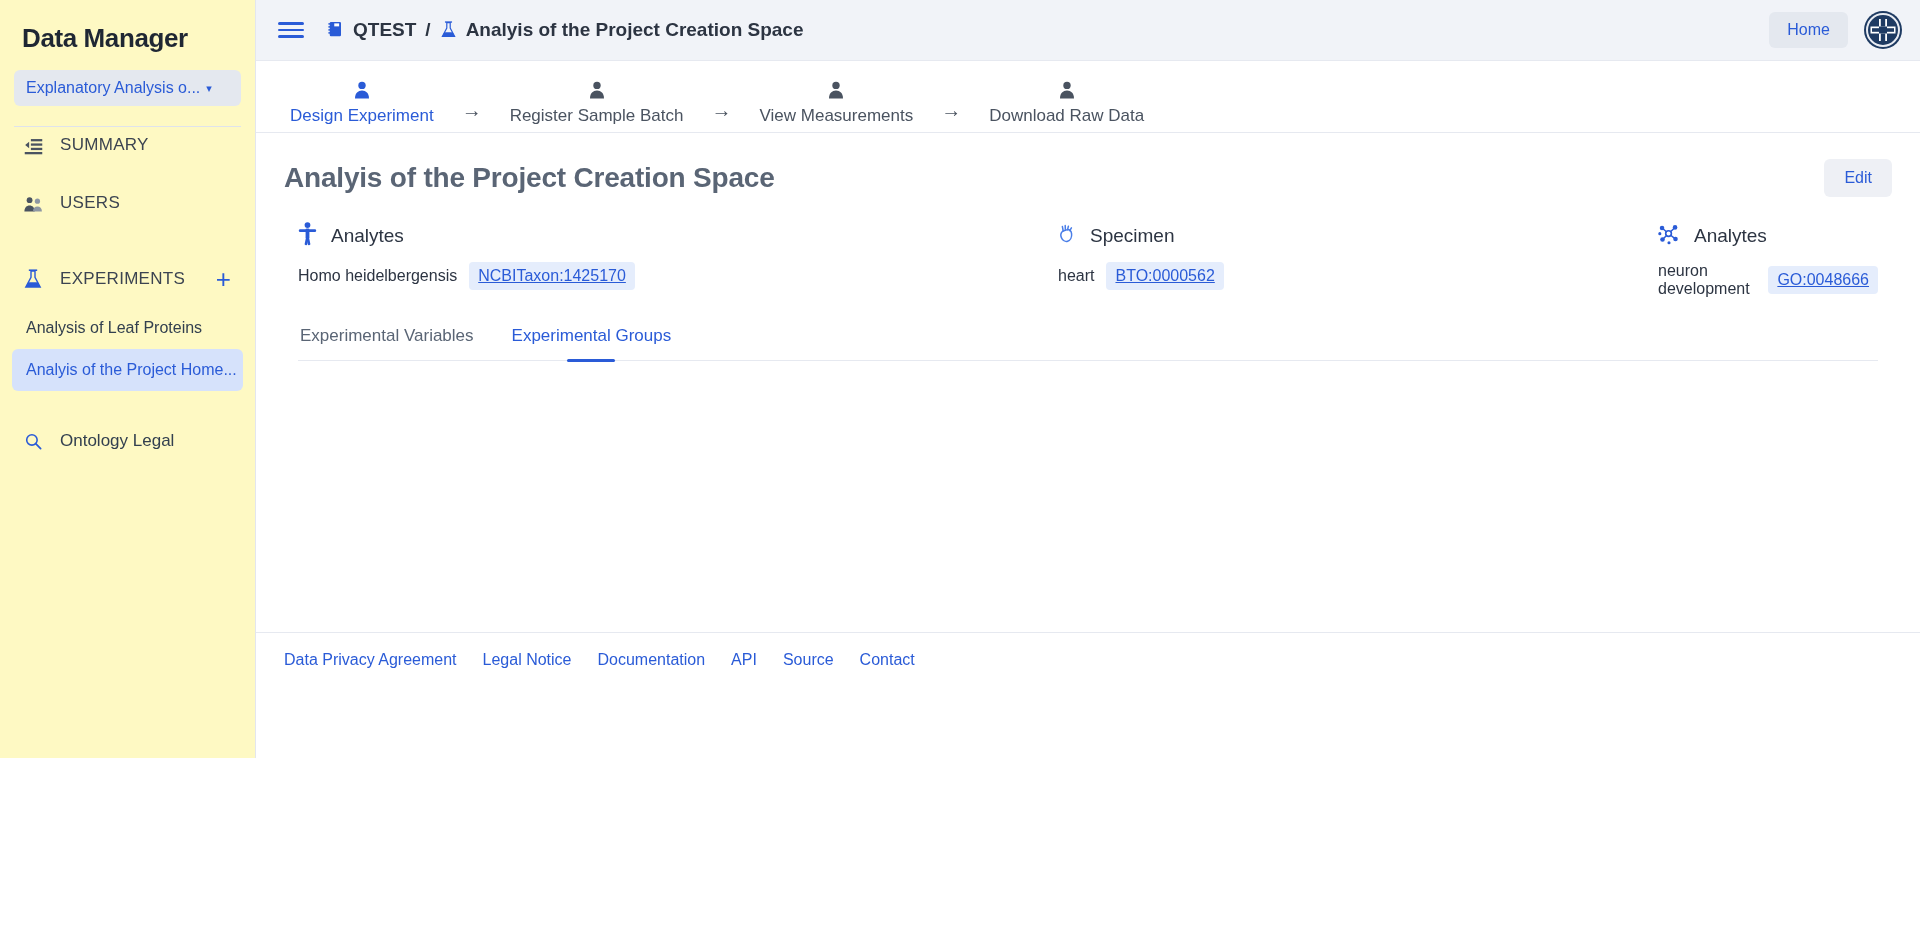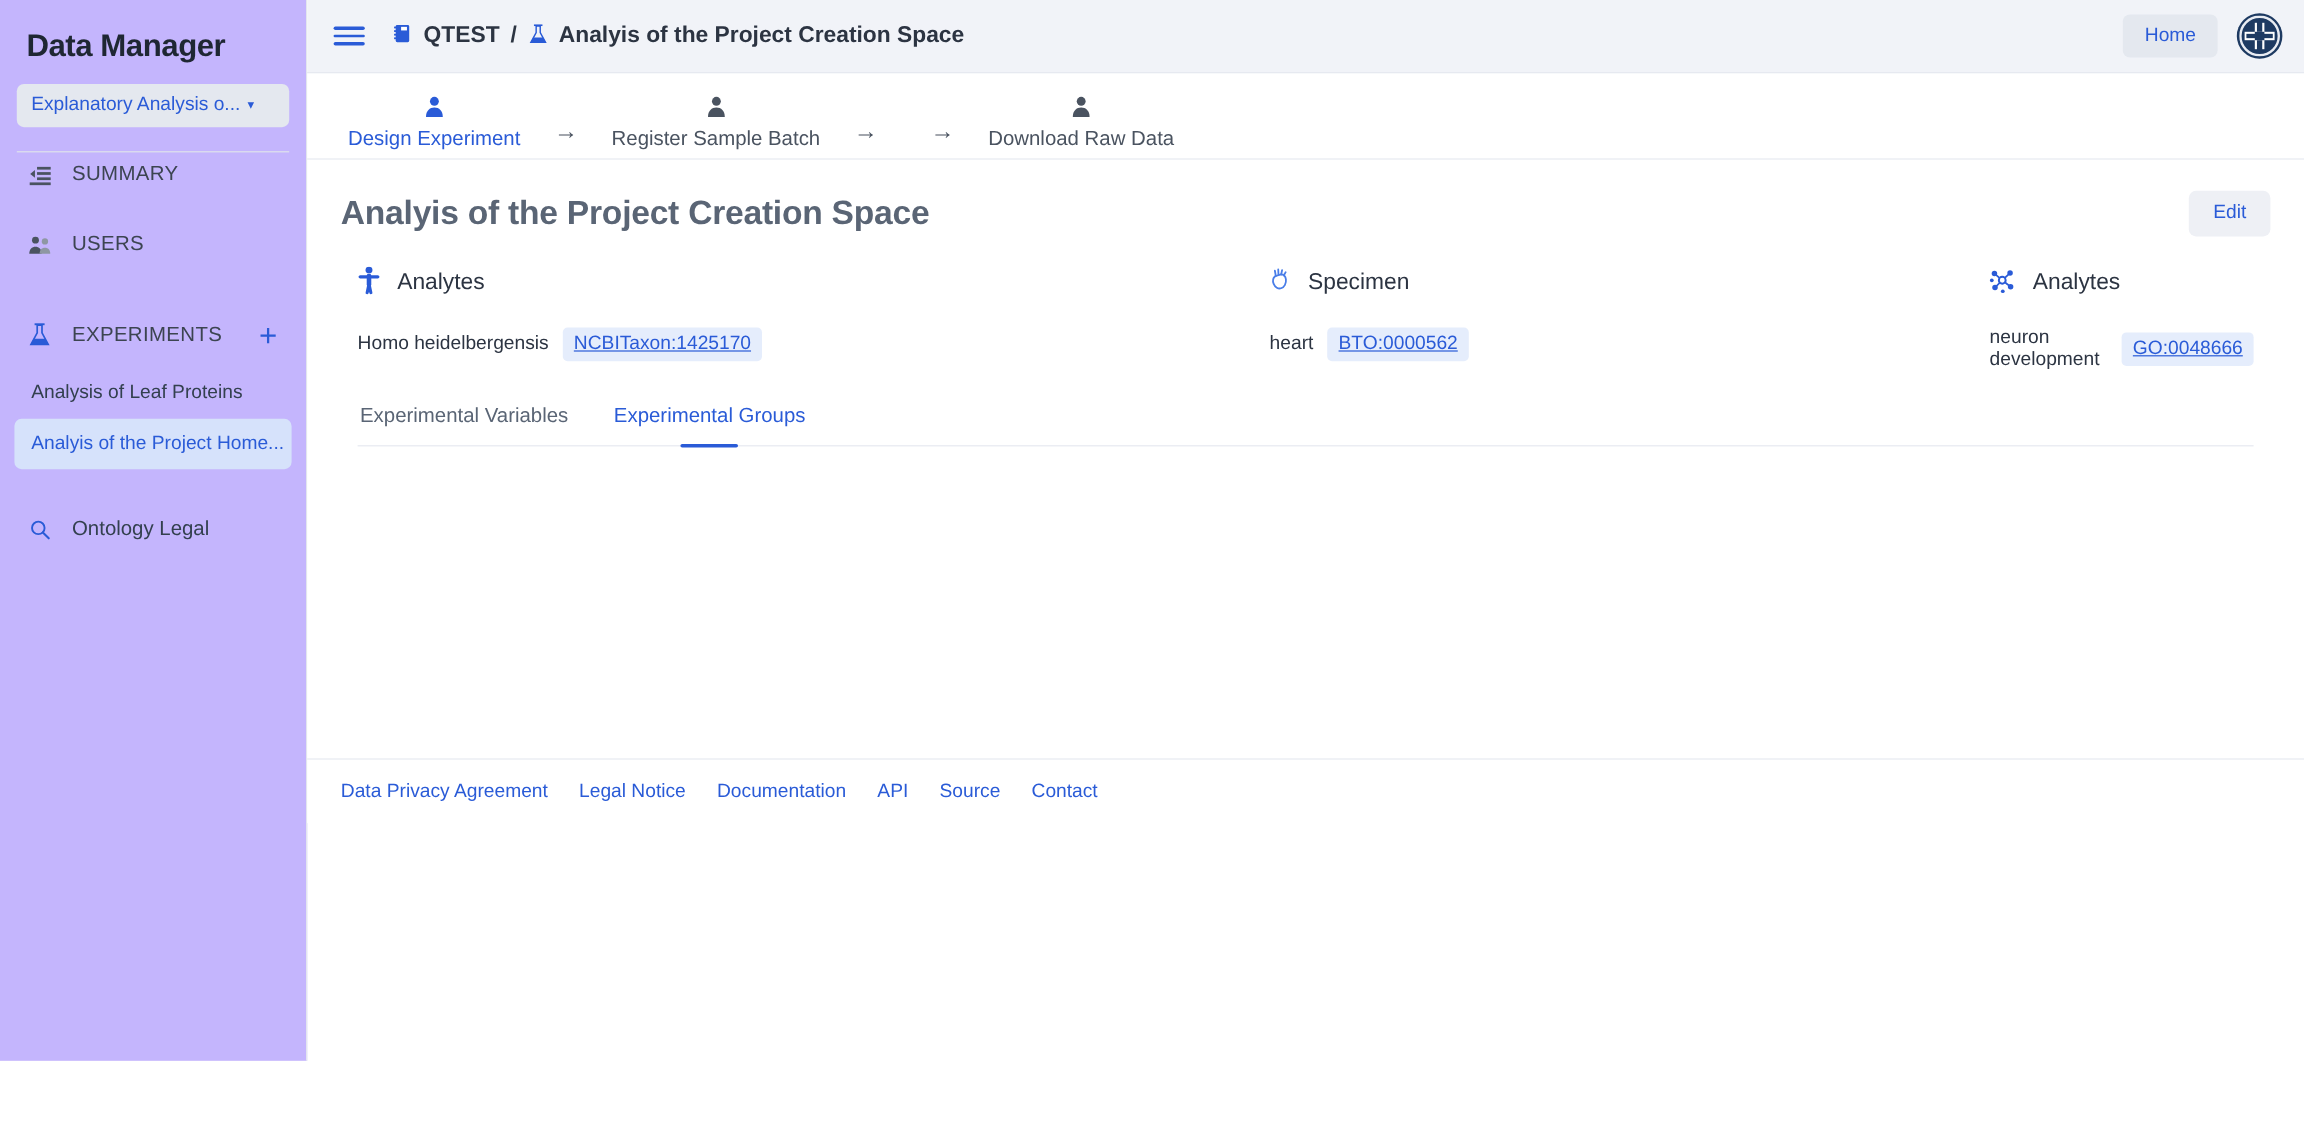--- a/index.html
+++ b/index.html
@@ -13,22 +13,22 @@
   #app {
     width: 1920px; height: 942px;
     display: flex;
     position: relative;
   }
 
   
   #sidebar {
     width: 256px;
     min-width: 256px;
-    height: 884px;
-    background: #c4b5fd;
+    height: 758px;
+    background: #fef9c3;
     border-right: 1px solid #e3e6ee;
     display: flex;
     flex-direction: column;
     padding-top: 0;
   }
   .brand {
     font-size: 26px;
     font-weight: bold;
     color: #1f2733;
     letter-spacing: -0.4px;
@@ -257,21 +257,21 @@
     display: flex;
     align-items: center;
     gap: 14px;
     height: 30px;
   }
   .meta-head .mlabel { font-size: 19px; color: #2c3442; }
   .meta-val {
     display: flex;
     align-items: center;
     gap: 12px;
-    margin-top: 22px;
+    margin-top: 11px;
     font-size: 16px;
     color: #2c3442;
   }
   .onto-tag {
     background: #e5edfc;
     color: #2a5bd7;
     text-decoration: underline;
     font-size: 16px;
     padding: 5px 9px;
     border-radius: 4px;
@@ -480,20 +480,29 @@
       <div class="step">
         <span class="picon">
           <svg width="16" height="18" viewBox="0 0 16 18" aria-hidden="true">
             <circle cx="8" cy="4.4" r="3.7" fill="#4a5360"></circle>
             <path d="M1 17.5 C1 12.3 4.1 9.6 8 9.6 C11.9 9.6 15 12.3 15 17.5 Z" fill="#4a5360"></path>
           </svg>
         </span>
         <span class="slabel">Register Sample Batch</span>
       </div>
       <span class="arrow">→</span>
+      <div class="step">
+        <span class="picon">
+          <svg width="16" height="18" viewBox="0 0 16 18" aria-hidden="true">
+            <circle cx="8" cy="4.4" r="3.7" fill="#4a5360"></circle>
+            <path d="M1 17.5 C1 12.3 4.1 9.6 8 9.6 C11.9 9.6 15 12.3 15 17.5 Z" fill="#4a5360"></path>
+          </svg>
+        </span>
+        <span class="slabel">View Measurements</span>
+      </div>
       <span class="arrow">→</span>
       <div class="step">
         <span class="picon">
           <svg width="16" height="18" viewBox="0 0 16 18" aria-hidden="true">
             <circle cx="8" cy="4.4" r="3.7" fill="#4a5360"></circle>
             <path d="M1 17.5 C1 12.3 4.1 9.6 8 9.6 C11.9 9.6 15 12.3 15 17.5 Z" fill="#4a5360"></path>
           </svg>
         </span>
         <span class="slabel">Download Raw Data</span>
       </div>

